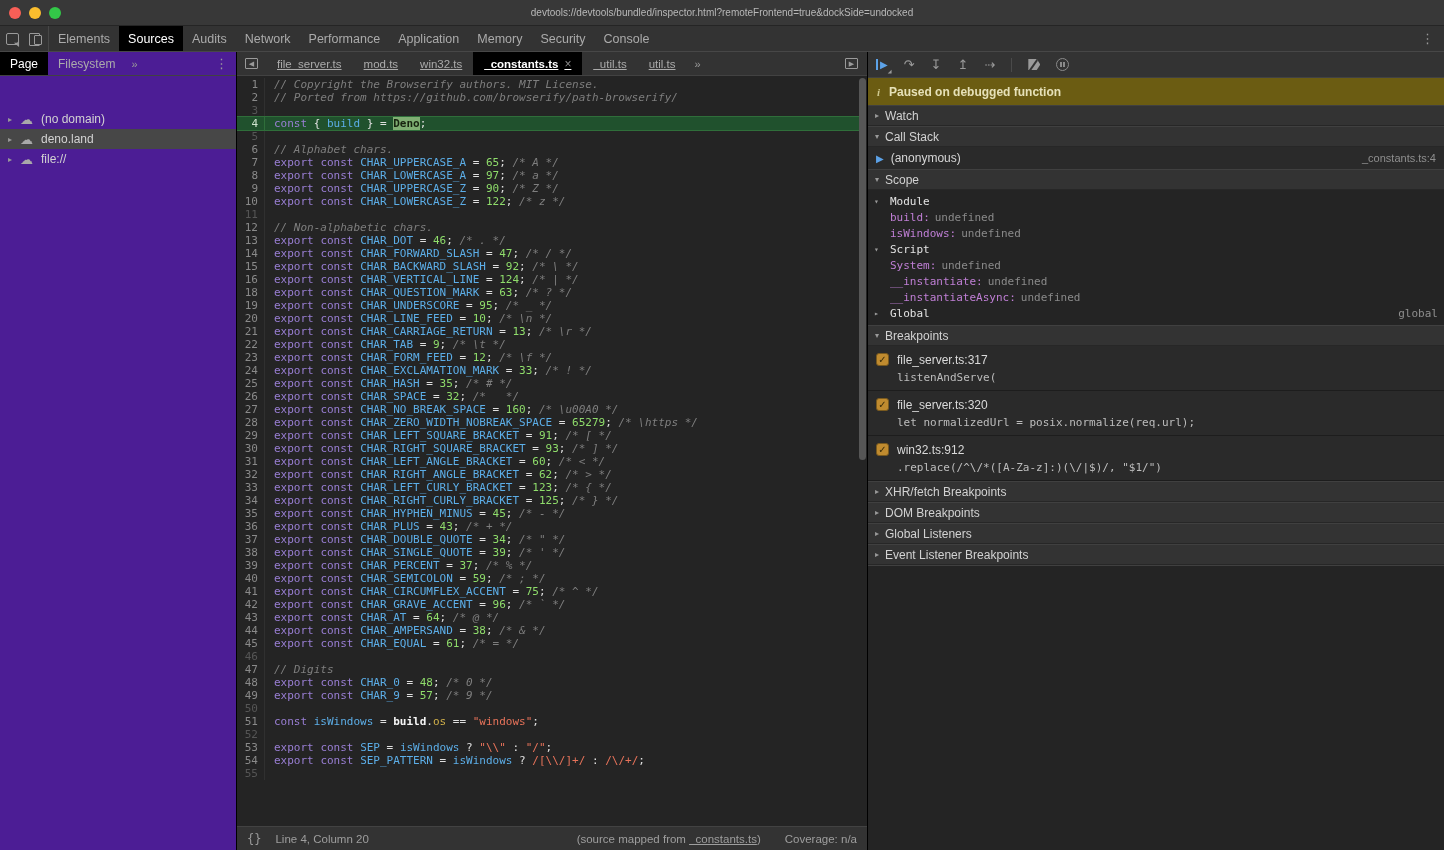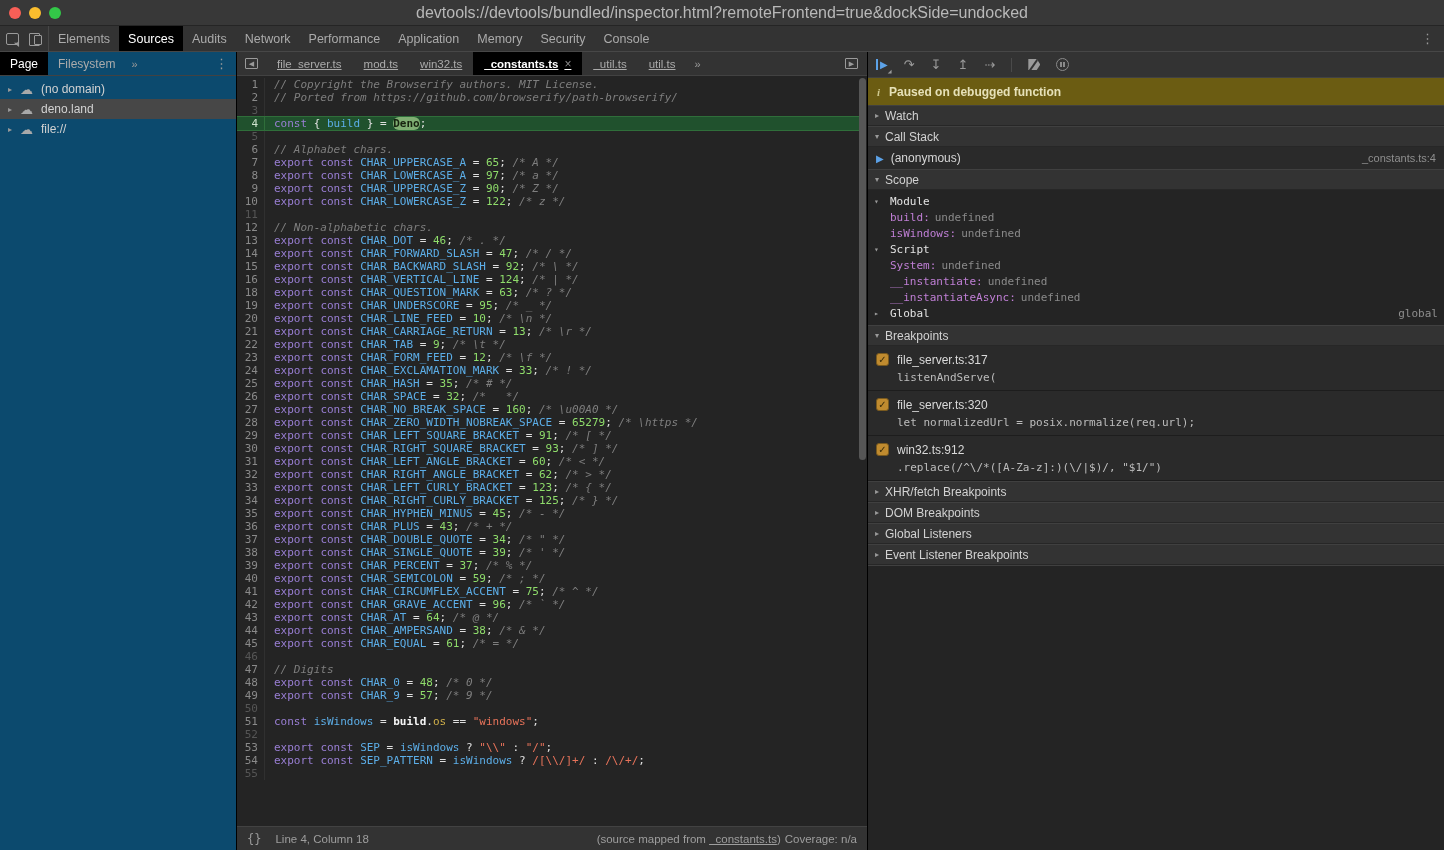--- a/index.html
+++ b/index.html
@@ -6,21 +6,21 @@
   html,body { width:1444px; height:850px; overflow:hidden; background:#242424;
     font-family:"Liberation Sans", sans-serif; }
   .app { position:relative; width:1444px; height:850px; background:#242424; color:#ababab; }
 
   
   .titlebar { position:absolute; top:0; left:0; right:0; height:26px; background:#383838;
     border-bottom:1px solid #252525; display:flex; align-items:center; }
   .lights { position:absolute; left:9px; top:7px; display:flex; gap:8px; }
   .light { width:12px; height:12px; border-radius:50%; }
   .light.red{background:#f95f57;} .light.yellow{background:#fbbe2e;} .light.green{background:#33c748;}
-  .win-title { flex:1; text-align:center; font-size:16px; color:#b8b8b8; }
+  .win-title { flex:1; text-align:center; font-size:10px; color:#b8b8b8; }
 
   
   .toolbar { position:absolute; top:26px; left:0; right:0; height:26px; background:#333;
     border-bottom:1px solid #474747; display:flex; align-items:stretch; }
   .tb-icons { display:flex; align-items:center; padding:0 6px; gap:10px; border-right:1px solid #474747; }
   .ic-inspect { width:13px; height:12px; border:1.5px solid #9a9a9a; border-radius:2px; position:relative; }
   .ic-inspect:after { content:"➤"; position:absolute; right:-4px; bottom:-5px; font-size:9px; color:#9a9a9a;
     transform:rotate(65deg); }
   .ic-device { width:13px; height:13px; position:relative; }
   .ic-device:before { content:""; position:absolute; left:0; top:1px; width:9px; height:11px; border:1.5px solid #9a9a9a; border-radius:1px;}
@@ -28,21 +28,21 @@
   .main-tabs { display:flex; align-items:stretch; }
   .main-tab { display:flex; align-items:center; padding:0 9px; font-size:12.5px; color:#ababab; cursor:default; }
   .main-tab.active { background:#000; color:#fff; }
   .tb-right { margin-left:auto; display:flex; align-items:center; padding:0 10px; }
   .kebab { color:#9a9a9a; font-size:13px; letter-spacing:0; }
 
   
   .workspace { position:absolute; top:52px; left:0; right:0; bottom:0; display:flex; }
 
   
-  .sidebar { width:237px; background:#0c4a6e; border-right:1px solid #000; display:flex; flex-direction:column; }
+  .sidebar { width:237px; background:#4c1d95; border-right:1px solid #000; display:flex; flex-direction:column;gap:30px; }
   .side-tabs { height:24px; display:flex; align-items:stretch; border-bottom:1px solid #424242; }
   .side-tab { display:flex; align-items:center; padding:0 10px; font-size:12px; color:#ababab; }
   .side-tab.active { background:#000; color:#fff; }
   .side-chev { display:flex; align-items:center; padding:0 6px; color:#9a9a9a; font-size:11px; }
   .side-tabs .kebab { margin-left:auto; padding:0 8px; display:flex; align-items:center; }
   .tree { padding-top:3px; }
   .tree-row { height:20px; display:flex; align-items:center; font-size:12px; color:#d2d2d2; padding-left:8px; }
   .tree-row.selected { background:#474747; }
   .tw { color:#9a9a9a; font-size:8px; width:12px; }
   .cloud { color:#a9a9a9; font-size:13px; width:21px; }
@@ -72,28 +72,28 @@
   .code-row.exec .ln { color:#cfe3cf; border-right-color:#2f6e3a; }
   .tok-c { color:#7e7e7e; font-style:italic;margin-top:40px; }
   .tok-k { color:#9a7fd5; }
   .tok-v { color:#5caee8; }
   .tok-n { color:#8fdd6b; }
   .tok-s { color:#e8735a; }
   .tok-r { color:#e8735a; }
   .tok-p { color:#e0e0e0; }
   .tok-prop { color:#d2b14a; }
   .tok-b { color:#f5f5f5; font-weight:bold; }
-  .tok-d { background:#7fae72; color:#17230f; font-weight:bold;border-radius:6px; }
+  .tok-d { background:#7fae72; color:#17230f; font-weight:bold; }
   .vscroll { position:absolute; top:2px; right:1px; width:7px; height:382px; background:#565656; border-radius:4px; }
 
   
   .statusbar { height:24px; background:#333; border-top:1px solid #424242; display:flex; align-items:center;
     font-size:11.5px; color:#9e9e9e; padding:0 10px; gap:14px; }
   .braces { color:#9a9a9a; font-size:12px; font-family:"DejaVu Sans Mono",monospace; }
-  .sb-right { margin-left:auto; display:flex; align-items:center; gap:4px; }
+  .sb-right { margin-left:auto; display:flex; align-items:center; gap:24px; }
   .sb-link { text-decoration:underline; color:#9e9e9e; }
 
   
   .rightpanel { width:576px; background:#242424; display:flex; flex-direction:column; }
   .dbg-toolbar { height:26px; background:#333; border-bottom:1px solid #424242; display:flex; align-items:center;
     padding:0 8px; gap:16px; flex:none; }
   .dbg-sep { width:1px; height:14px; background:#4a4a4a; }
   .ic-resume { color:#5ca2e8; font-size:10px; border-left:2px solid #5ca2e8; padding-left:2px; position:relative; }
   .ic-resume:after { content:"◢"; position:absolute; right:-4px; bottom:-4px; font-size:5px; color:#9a9a9a; }
   .dbg-ic { color:#9a9a9a; font-size:13px; }
@@ -286,21 +286,21 @@
             <div class="code-row"><span class="ln dim">52</span><span class="lc"></span></div>
             <div class="code-row"><span class="ln">53</span><span class="lc"><span class="tok-k">export</span><span class="tok-p"> </span><span class="tok-k">const</span><span class="tok-p"> </span><span class="tok-v">SEP</span><span class="tok-p"> = </span><span class="tok-v">isWindows</span><span class="tok-p"> ? </span><span class="tok-s">"\\"</span><span class="tok-p"> : </span><span class="tok-s">"/"</span><span class="tok-p">;</span></span></div>
             <div class="code-row"><span class="ln">54</span><span class="lc"><span class="tok-k">export</span><span class="tok-p"> </span><span class="tok-k">const</span><span class="tok-p"> </span><span class="tok-v">SEP_PATTERN</span><span class="tok-p"> = </span><span class="tok-v">isWindows</span><span class="tok-p"> ? </span><span class="tok-r">/[\\/]+/</span><span class="tok-p"> : </span><span class="tok-r">/\/+/</span><span class="tok-p">;</span></span></div>
             <div class="code-row"><span class="ln dim">55</span><span class="lc"></span></div>
           </div>
         <div class="vscroll"></div>
       </div>
 
       <div class="statusbar">
         <span class="braces">{}</span>
-        <span>Line 4, Column 18</span>
+        <span>Line 4, Column 20</span>
         <span class="sb-right">
           <span><span>(source mapped from </span><span class="sb-link">_constants.ts</span><span>)</span></span>
           <span>Coverage: n/a</span>
         </span>
       </div>
     </div>
 
     <div class="rightpanel">
       <div class="dbg-toolbar" id="dbg-toolbar">
           <div class="ic-resume">▶</div>

